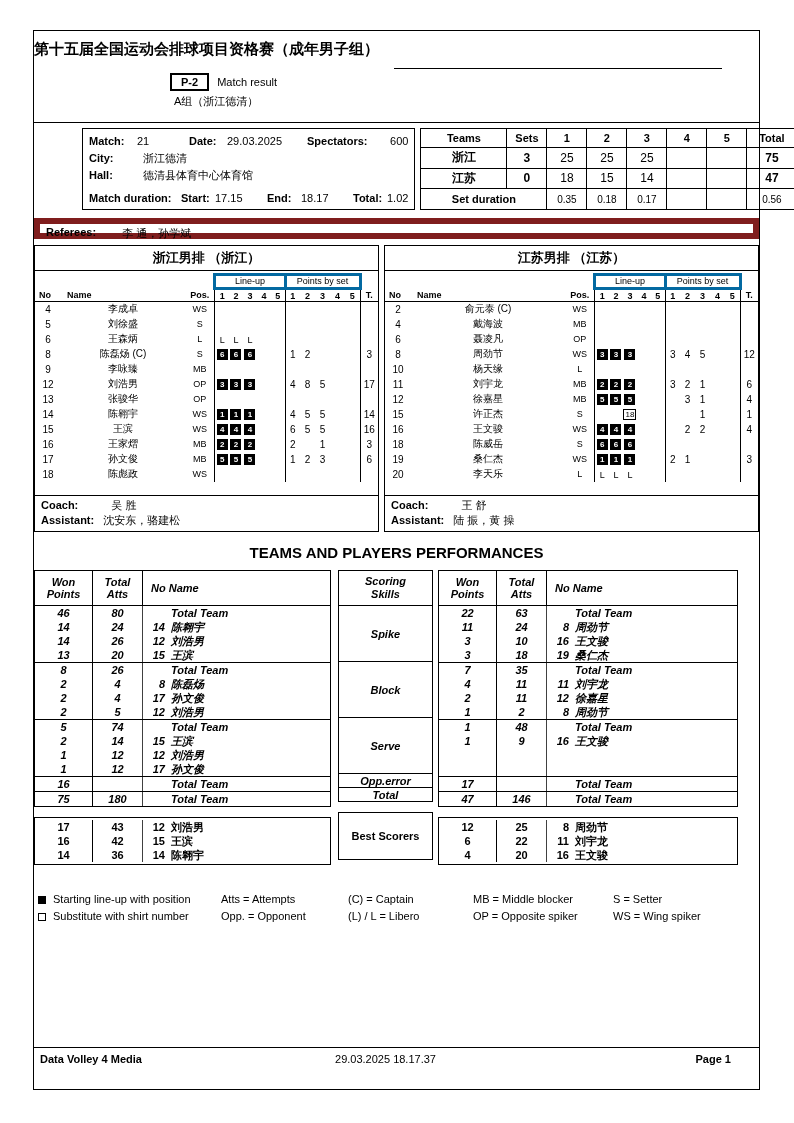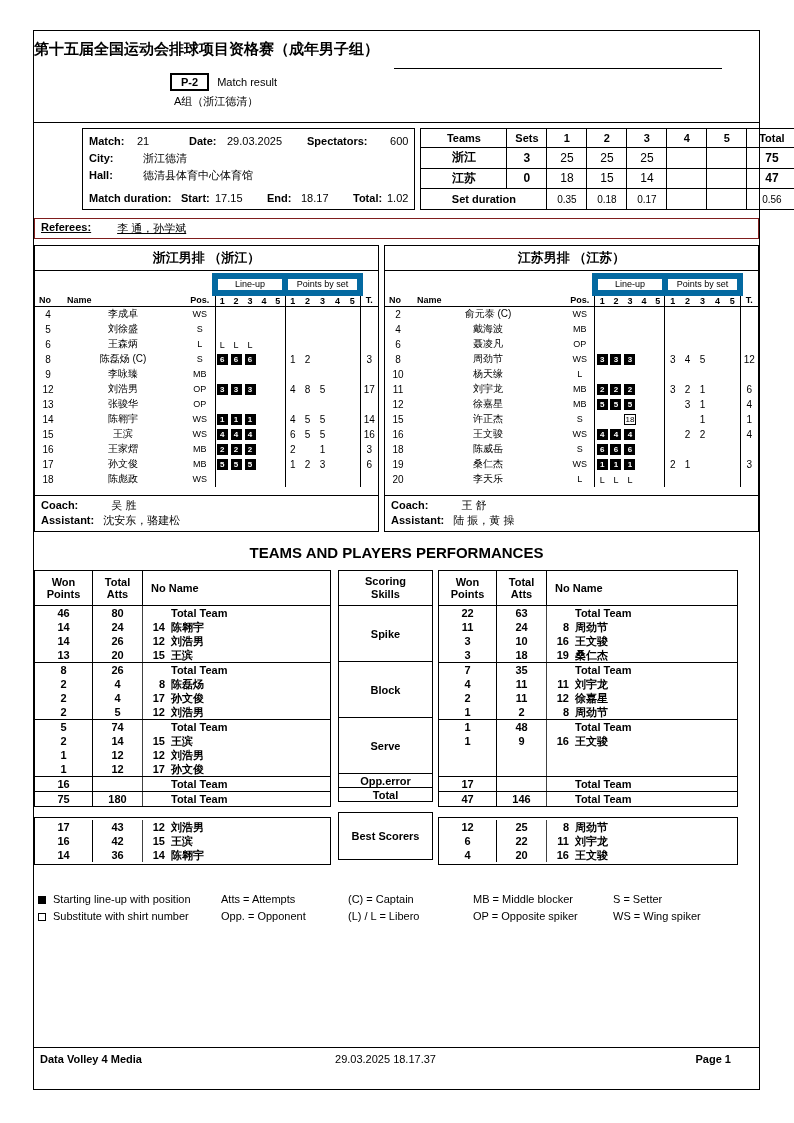--- a/index.html
+++ b/index.html
@@ -29,33 +29,33 @@
   .score-table th{font-weight:bold;}
   .th-teams{text-align:left;padding-left:5px;}
   .team-name{text-align:left;padding-left:5px;font-weight:bold;font-size:12px;}
   .sets-won{font-weight:bold;font-size:12px;}
   .set-score{font-size:12px;}
   .total-points{font-weight:bold;font-size:12px;}
   .dur-label{text-align:right;font-weight:bold;padding-right:6px;}
   .dur-val,.dur-total{font-size:10px;}
 
   
-  .referees{border:1px solid #7f1d1d;margin-top:8px;height:21px;padding:2px 6px;font-size:11px;display:flex;text-decoration:underline;}
+  .referees{border:6px solid #7f1d1d;margin-top:8px;height:21px;padding:2px 6px;font-size:11px;display:flex;}
   .referees b{margin-right:26px;}
 
   
   .rosters{display:flex;margin-top:6px;}
   .roster{border:1px solid #000;height:287px;display:flex;flex-direction:column;}
   .roster.left{width:346px;}
   .roster.right{width:376px;margin-left:5px;}
   .roster-title{border-bottom:1px solid #000;text-align:center;font-weight:bold;font-size:13px;padding:3px 0;}
   .roster-table{border-collapse:collapse;width:100%;table-layout:fixed;font-size:10px;margin-top:2px;}
   .roster-table td{padding:0;height:15px;overflow:hidden;white-space:nowrap;text-align:center;vertical-align:middle;}
   .rt-h1 td{height:13px;}
-  .box-label{border:6px solid #0369a1;font-size:9px;line-height:11px;}
+  .box-label{border:3px solid #0369a1;font-size:9px;line-height:11px;}
   .rt-h2 td{font-weight:bold;font-size:9px;border-bottom:1px solid #000;height:13px;}
   .rt-h2 .c-no{text-align:left;padding-left:4px;}
   .rt-h2 .c-name{text-align:left;padding-left:6px;}
   .c-no{text-align:right;padding-right:7px;}
   .c-name{text-align:left;padding-left:6px;}
   .c-pos{font-size:9px;}
   .vl{border-left:1px solid #000;}
   col.lu{width:14px;} col.pt{width:15px;}
   .sqf{display:inline-block;width:11px;height:11px;background:#000;color:#fff;font-size:8px;line-height:11px;text-align:center;font-weight:bold;}
   .sqo{display:inline-block;min-width:11px;height:11px;border:1px solid #000;color:#000;font-size:8px;line-height:9px;text-align:center;padding:0 1px;}
@@ -63,21 +63,21 @@
   .coach{margin-top:auto;border-top:1px solid #000;padding:2px 6px 3px;font-size:11px;line-height:15px;}
   .cname{margin-left:30px;}
   .aname{margin-left:6px;}
 
   
   .perf-title{margin:12px 0 9px;text-align:center;font-size:15px;font-weight:bold;}
   .perf-row{display:flex;}
   .pcol{display:flex;flex-direction:column;}
   .pcol.l{width:297px;} .pcol.r{width:300px;}
   .pcol.mid{width:95px;margin:0 5px 0 7px;}
-  .pf-table,.pf-mid{border:1px solid #000;font-size:11px;font-weight:bold;}
+  .pf-table,.pf-mid{border:1px solid #000;font-size:11px;font-weight:bold;font-style:italic;}
   .pf-head{display:flex;height:34px;}
   .ph-won,.ph-atts{width:58px;border-right:1px solid #000;display:flex;align-items:center;justify-content:center;text-align:center;line-height:12px;}
   .ph-atts{width:50px;}
   .ph-name{flex:1;display:flex;align-items:center;padding-left:8px;}
   .pf-group{border-top:1px solid #000;}
   .pf-row-line{display:flex;height:14px;line-height:14px;}
   .pc-won{width:58px;text-align:center;border-right:1px solid #000;}
   .pc-atts{width:50px;text-align:center;border-right:1px solid #404040;}
   .pc-name{flex:1;display:flex;overflow:hidden;white-space:nowrap;}
   .pc-no{width:22px;text-align:right;}

